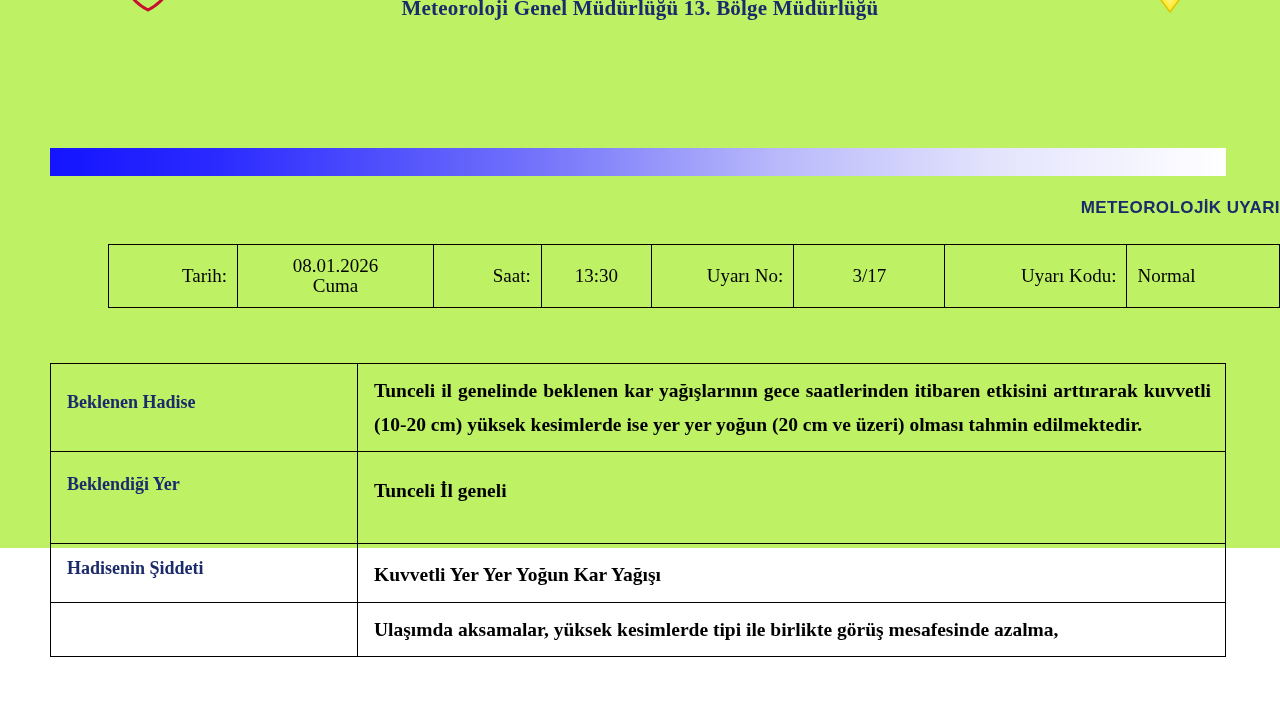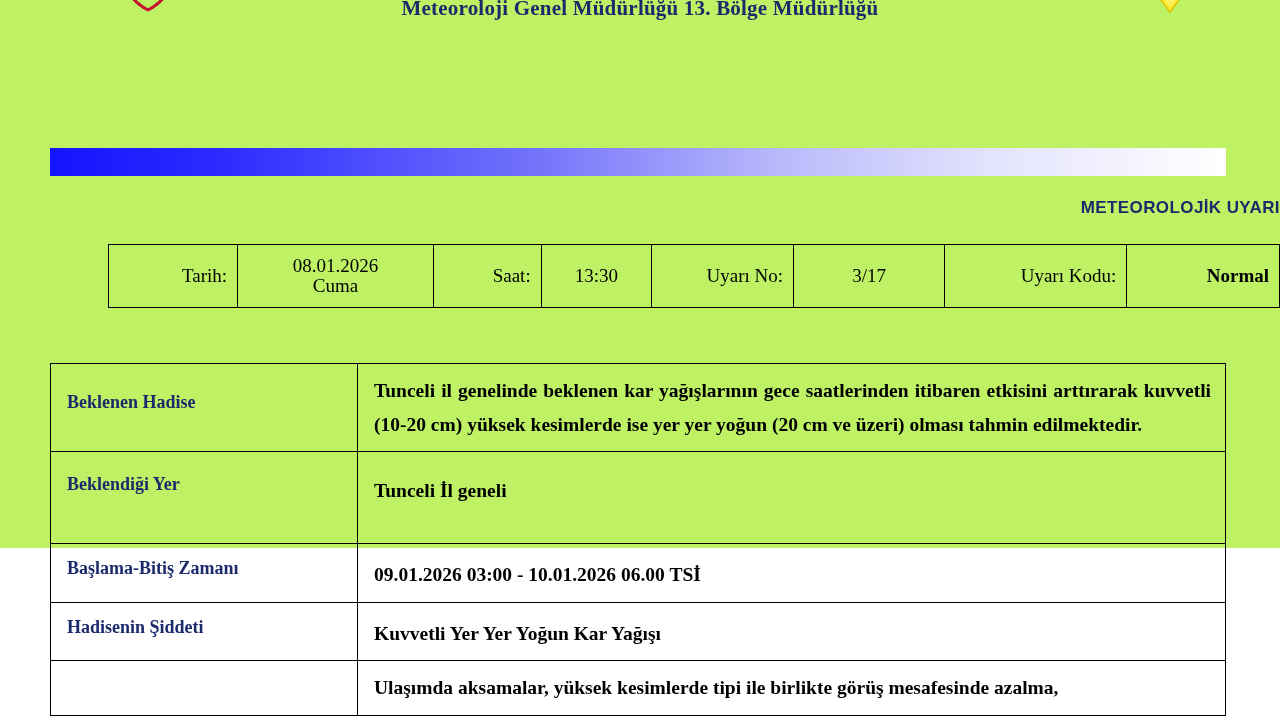--- a/index.html
+++ b/index.html
@@ -99,22 +99,22 @@
     text-align: right;
   }
   .info-value {
     font-weight: normal;
     text-align: center;
     margin-top: 48px;
   }
   .cell-date-line1 { display: block; line-height: 1.05; }
   .cell-date-line2 { display: block; line-height: 1.05; }
   .info-value-left {
-    font-weight: bold;
-    text-align: right;
+    font-weight: normal;
+    text-align: left;
     padding-left: 16px;
   }
 
   
   .red-headline {
     position: absolute;
     left: 0;
     right: 0;
     top: 313px;
     text-align: center;
@@ -225,24 +225,20 @@
   <table class="detail-table">
     <tbody>
         <tr class="row-hadise">
       <td class="lbl">Beklenen Hadise</td>
       <td class="val">Tunceli il genelinde beklenen kar yağışlarının gece saatlerinden itibaren etkisini arttırarak kuvvetli (10-20 cm) yüksek kesimlerde ise yer yer yoğun (20 cm ve üzeri) olması tahmin edilmektedir.</td>
     </tr>
     <tr class="row-yer">
       <td class="lbl">Beklendiği Yer</td>
       <td class="val">Tunceli İl geneli</td>
     </tr>
-    <tr class="row-zaman">
-      <td class="lbl">Başlama-Bitiş Zamanı</td>
-      <td class="val">09.01.2026 03:00 - 10.01.2026 06.00 TSİ</td>
-    </tr>
     <tr class="row-siddet">
       <td class="lbl">Hadisenin Şiddeti</td>
       <td class="val">Kuvvetli Yer Yer Yoğun Kar Yağışı</td>
     </tr>
     <tr class="row-etki">
       <td class="lbl"></td>
       <td class="val">Ulaşımda aksamalar, yüksek kesimlerde tipi ile birlikte görüş mesafesinde azalma,</td>
     </tr>
   </tbody>
     </table>

